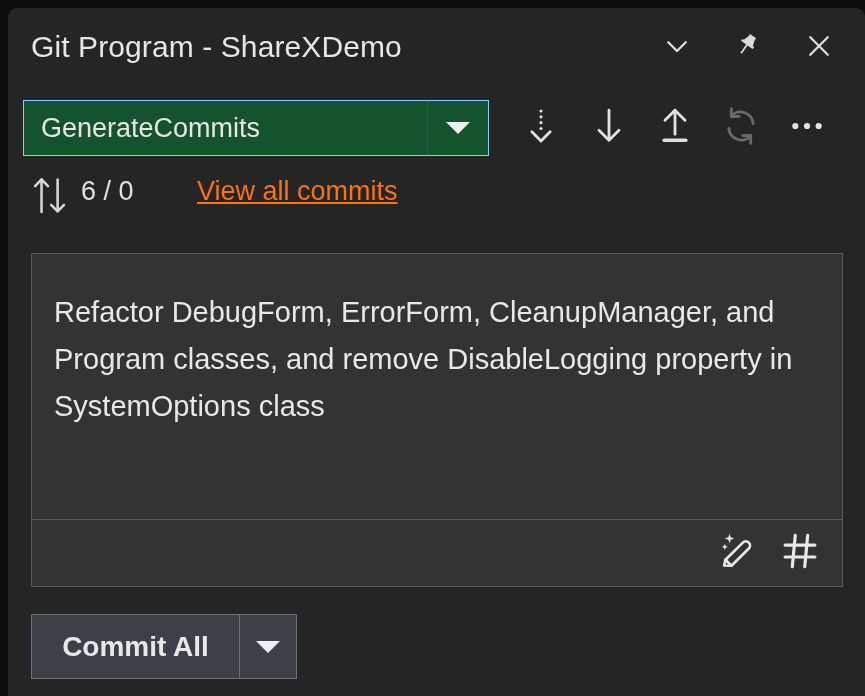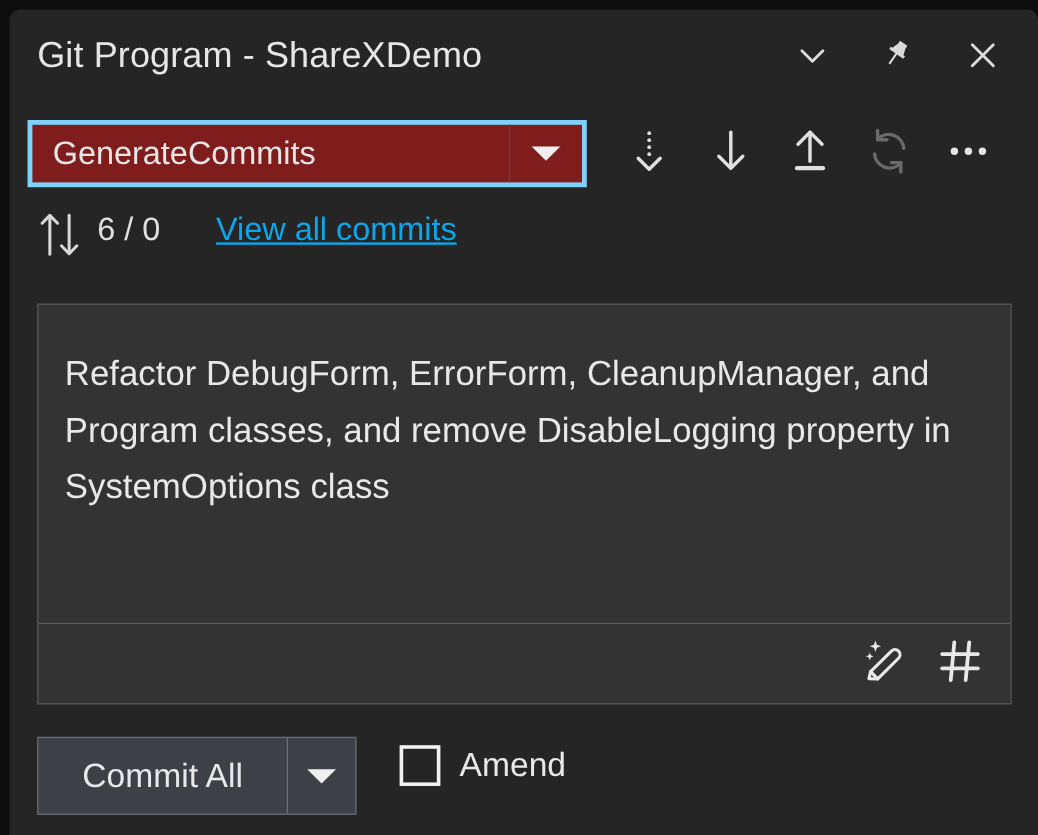--- a/index.html
+++ b/index.html
@@ -68,22 +68,22 @@
     height: 76px;
   }
   #branch-combo {
     position: absolute;
     left: 15px;
     top: 14px;
     width: 466px;
     height: 56px;
     display: flex;
     box-sizing: border-box;
-    background: #7f1d1d;
-    border: 4px solid #7dd3fc;
+    background: #14532d;
+    border: 1px solid #7dd3fc;
   }
   #branch-combo-text {
     flex: 1 1 auto;
     display: flex;
     align-items: center;
     padding-left: 17px;
     font-size: 27px;
     color: #e6e6e6;
     border-right: 1px solid #4a4a4a;
     white-space: nowrap;
@@ -136,24 +136,24 @@
   #commit-counts {
     position: absolute;
     left: 73px;
     top: 14px;
     font-size: 27px;
     color: #e0e0e0;
     white-space: nowrap;
   }
   #view-all-commits {
     position: absolute;
-    left: 172px;
+    left: 189px;
     top: 14px;
     font-size: 27px;
-    color: #0ea5e9;
+    color: #f97316;
     text-decoration: underline;
     cursor: default;
     white-space: nowrap;
   }
 
   
   #message-box {
     position: absolute;
     left: 23px;
     top: 245px;
@@ -194,20 +194,21 @@
     cursor: default;
   }
 
   
   #action-row {
     position: absolute;
     left: 0;
     top: 596px;
     width: 857px;
     height: 92px;
+    font-weight: bold;
   }
   #commit-all-button {
     position: absolute;
     left: 23px;
     top: 10px;
     width: 266px;
     height: 65px;
     box-sizing: border-box;
     display: flex;
     background: #3e4047;
@@ -391,19 +392,15 @@
   </div>
 
   <div id="action-row">
     <div id="commit-all-button">
       <div id="commit-all-label">Commit All</div>
       <div id="commit-all-arrow">
         <span class="tri-down"></span>
       </div>
     </div>
 
-    <div id="amend-group">
-      <span id="amend-checkbox"></span>
-      <span id="amend-label">Amend</span>
-    </div>
   </div>
 
 </div>
 
 </body></html>

